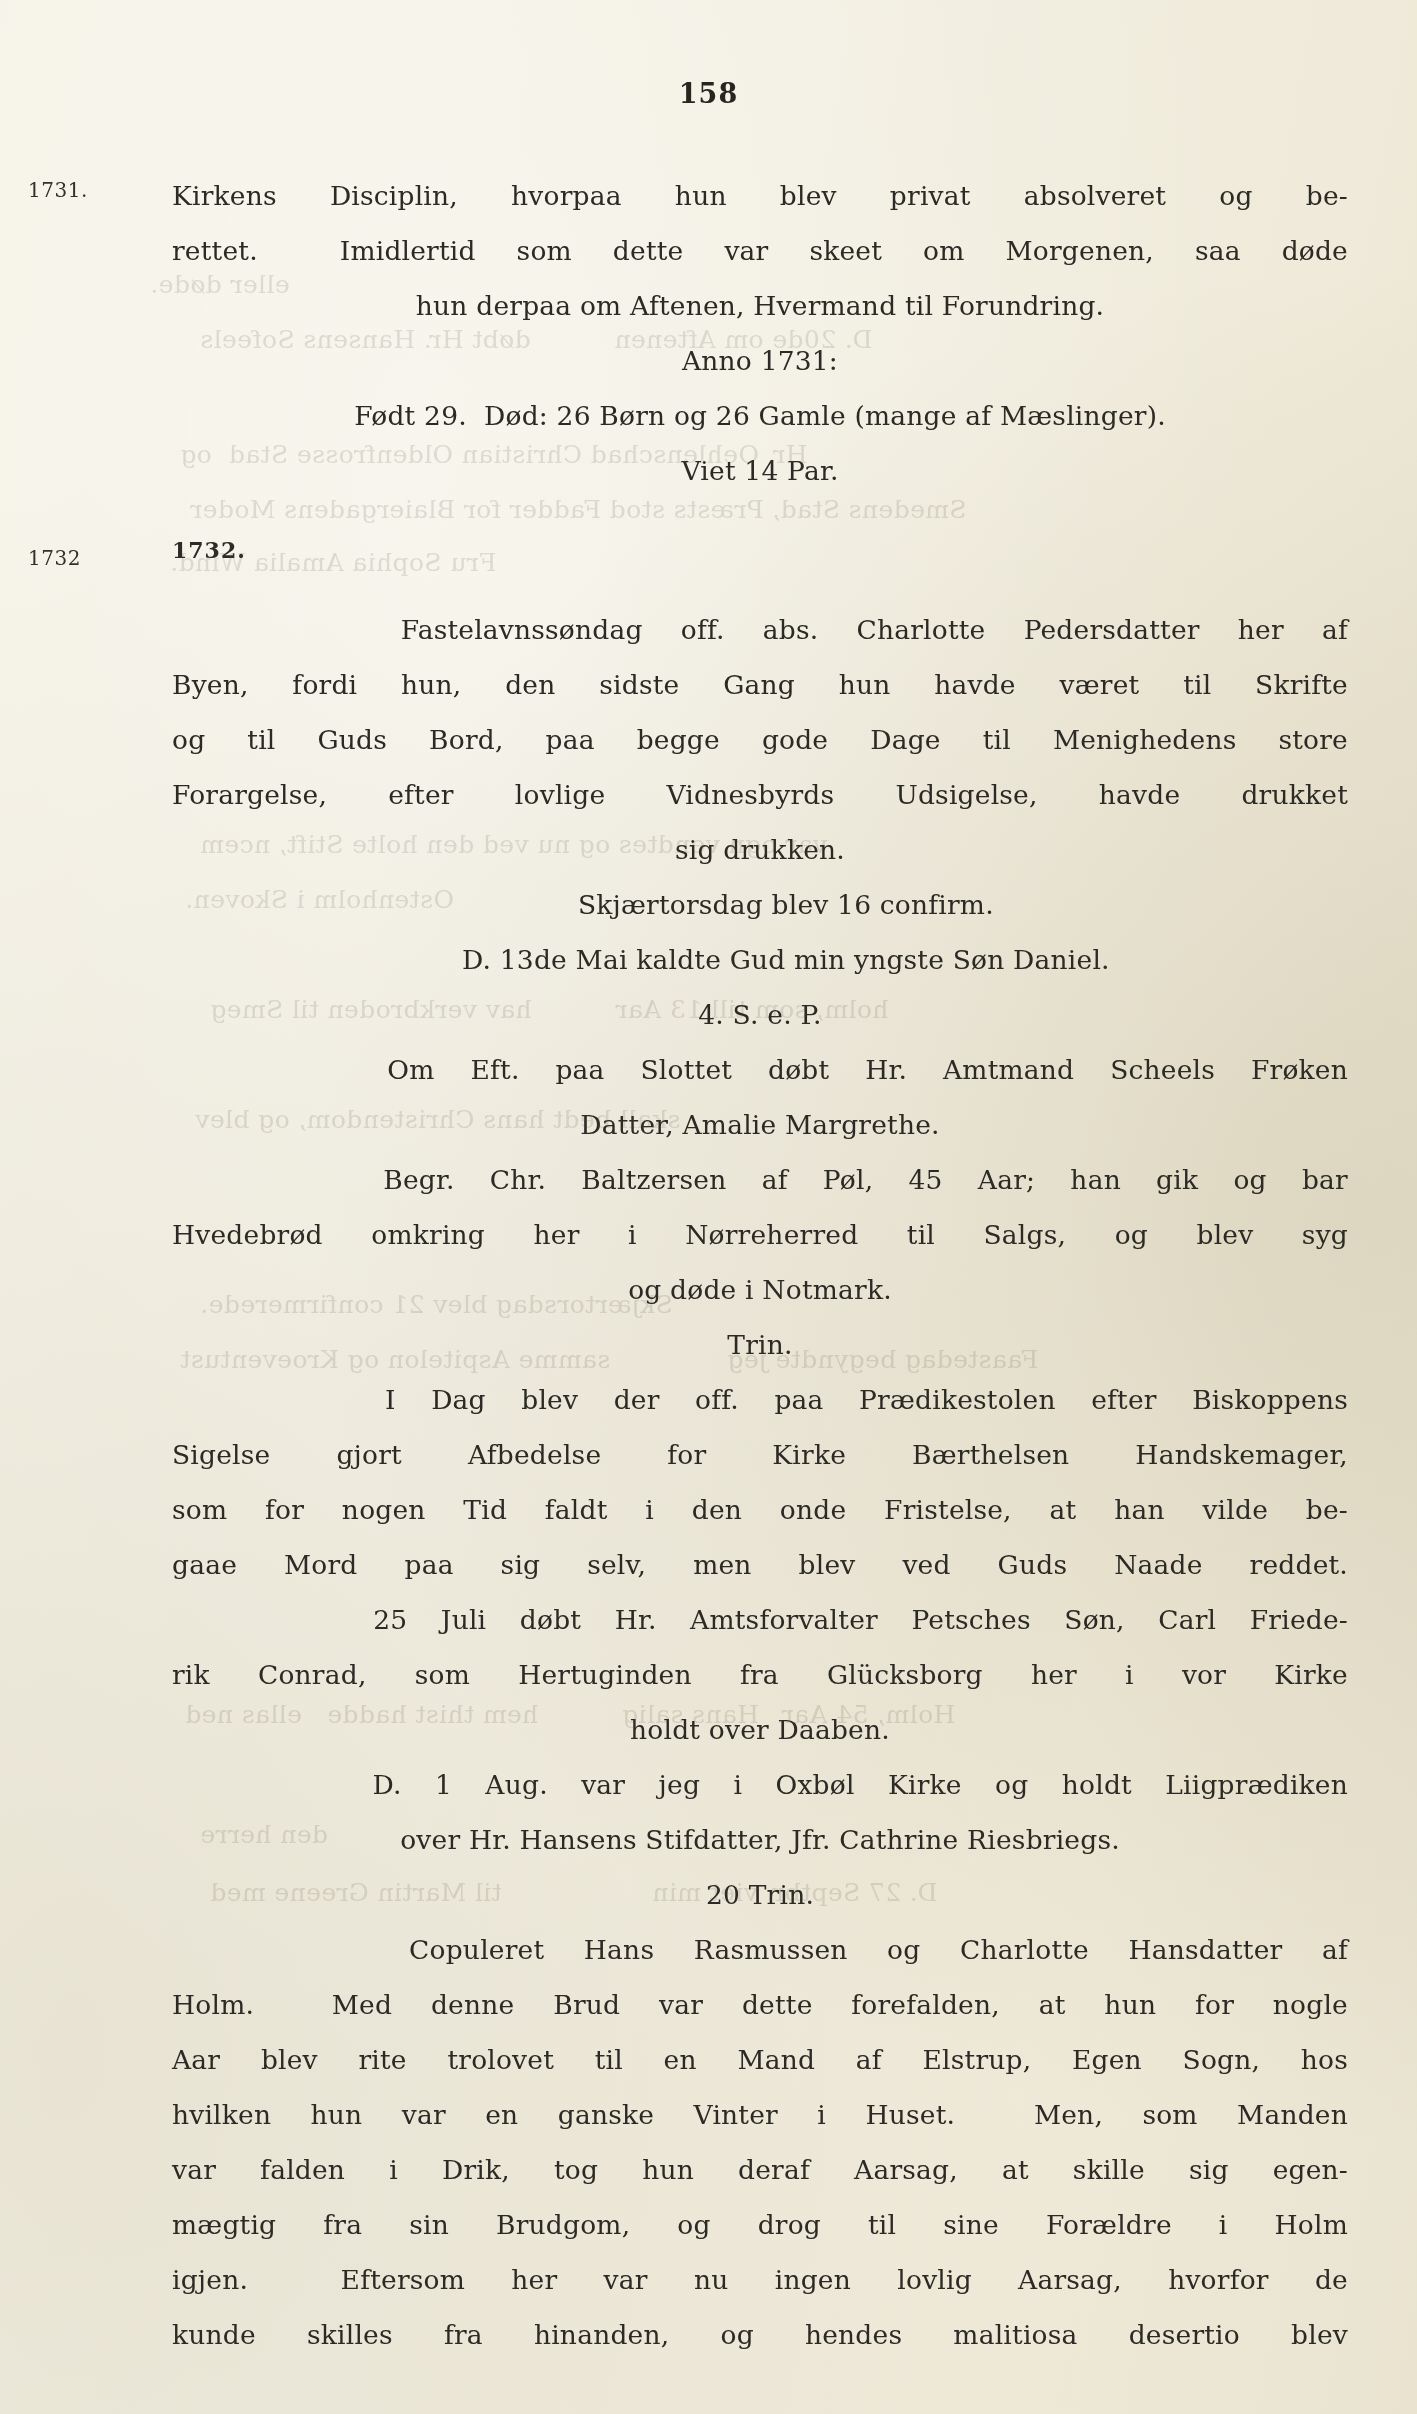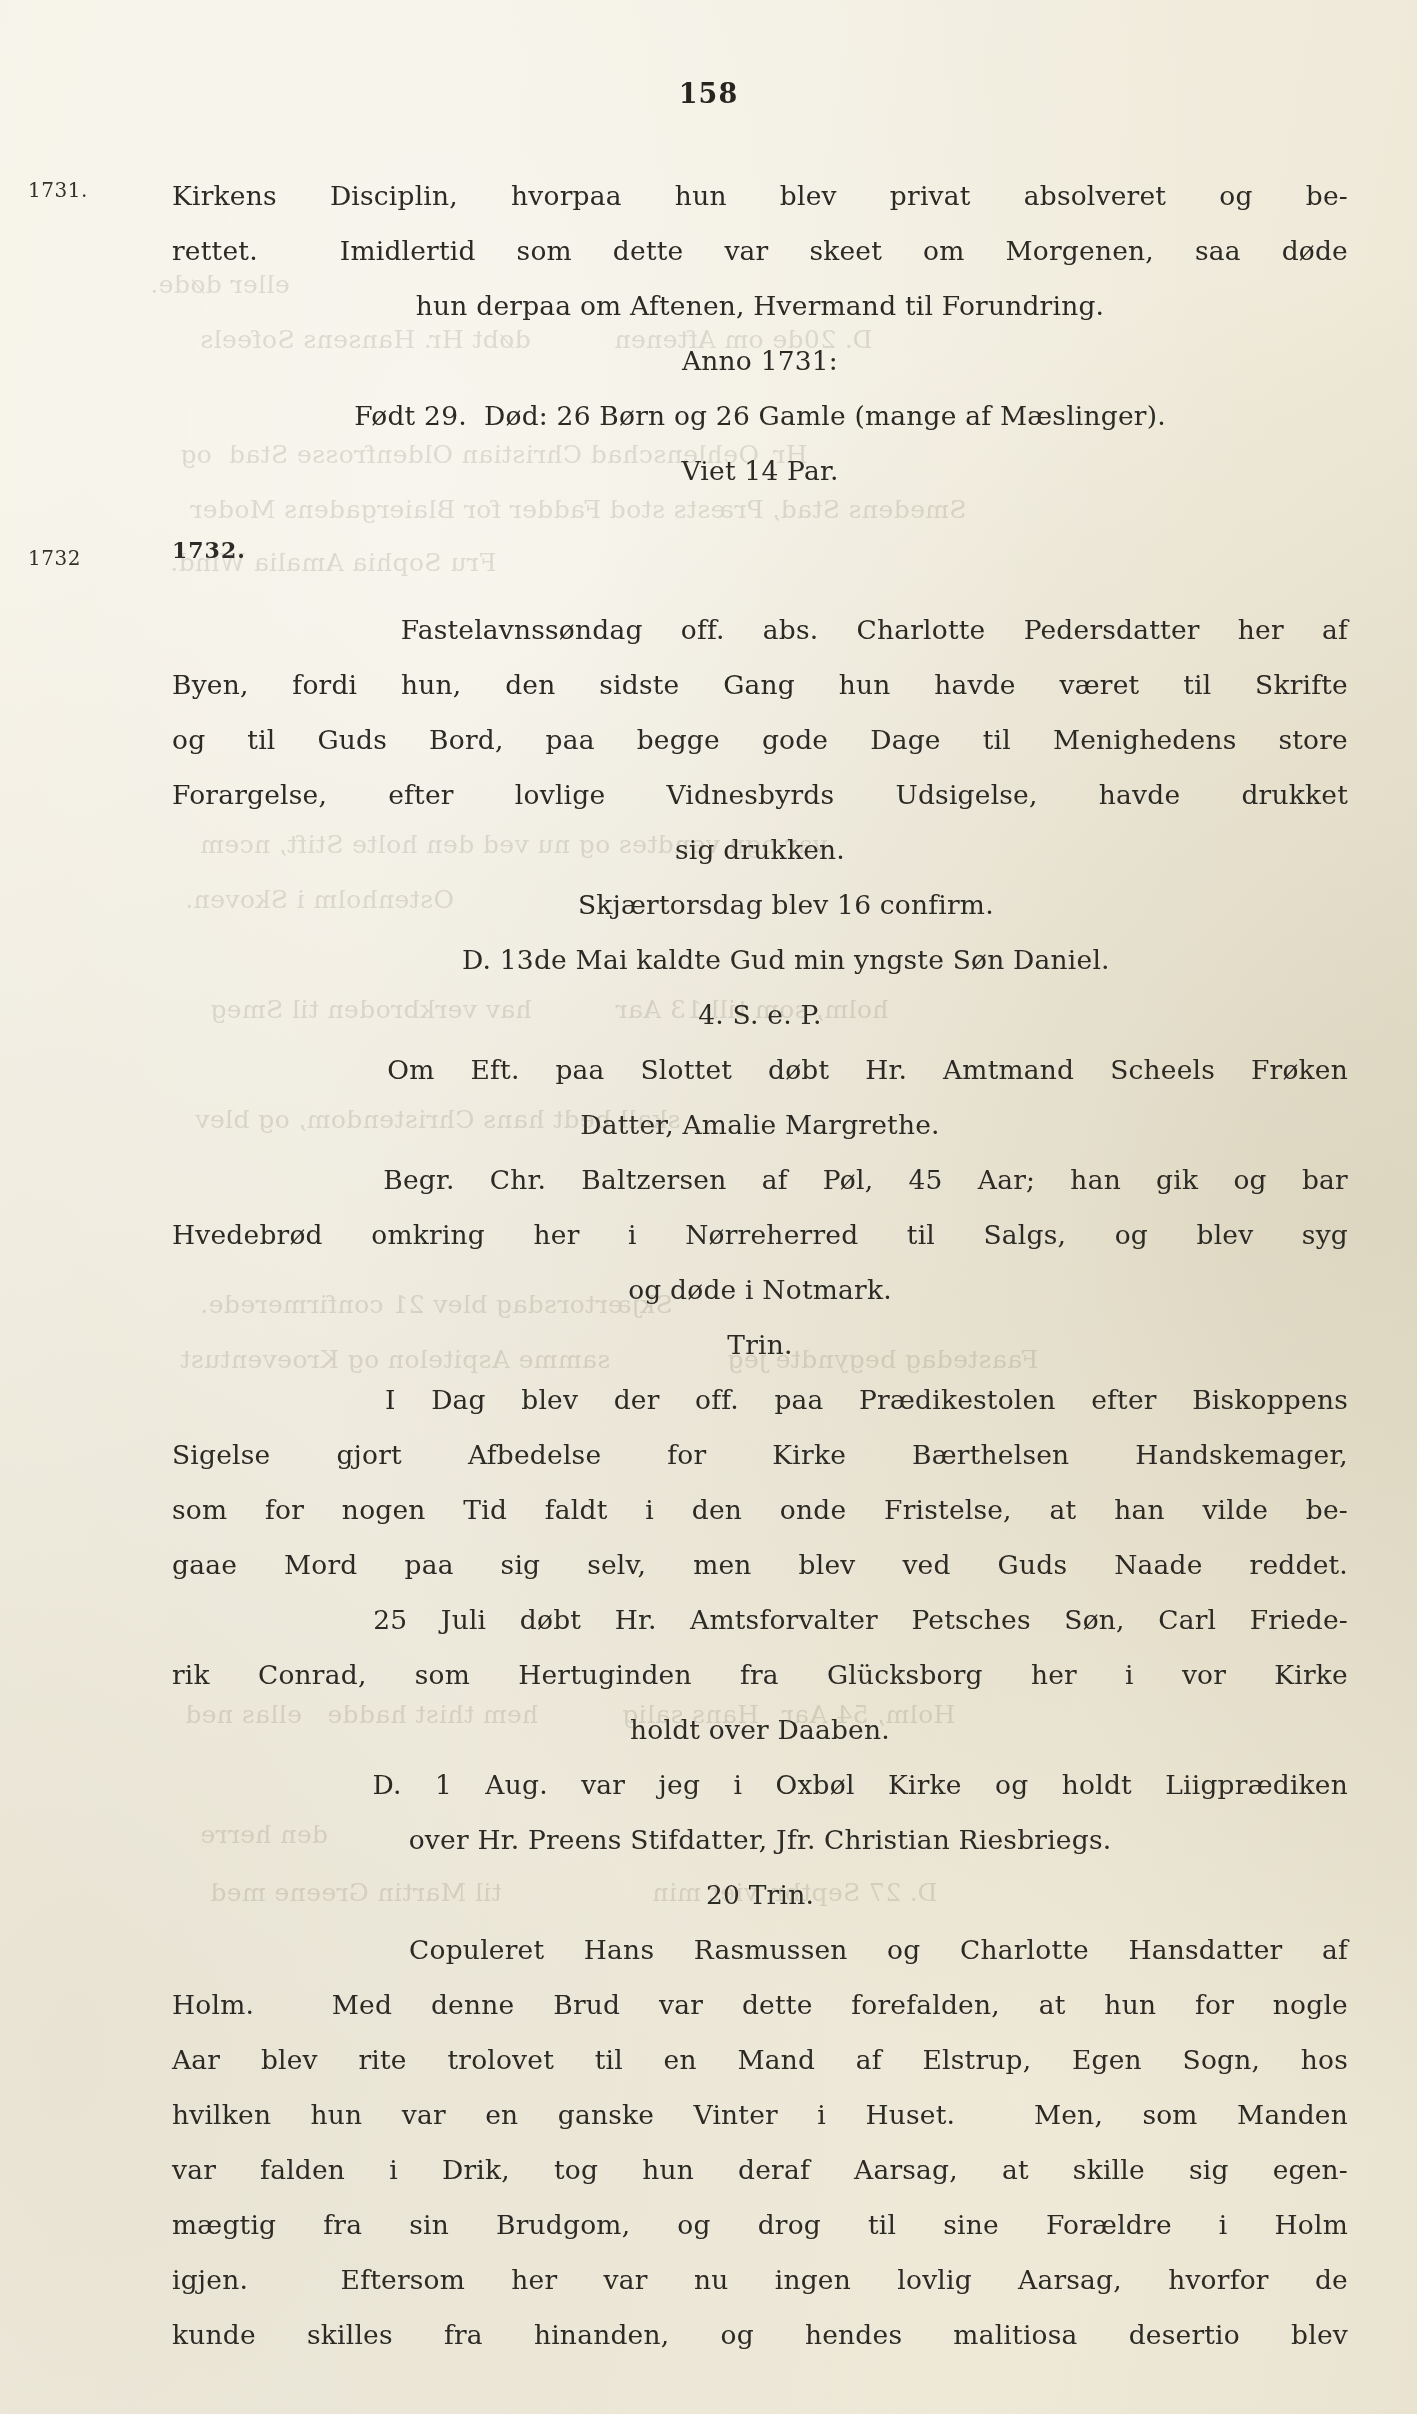--- a/index.html
+++ b/index.html
@@ -138,21 +138,21 @@
     <p class="line left">og døde i Notmark.</p>
     <p class="line center">Trin.</p>
     <p class="line just">      I Dag blev der off. paa Prædikestolen efter Biskoppens</p>
     <p class="line just">Sigelse gjort Afbedelse for Kirke Bærthelsen Handskemager,</p>
     <p class="line just">som for nogen Tid faldt i den onde Fristelse, at han vilde be-</p>
     <p class="line just">gaae Mord paa sig selv, men blev ved Guds Naade reddet.</p>
     <p class="line just">      25 Juli døbt Hr. Amtsforvalter Petsches Søn, Carl Friede-</p>
     <p class="line just">rik Conrad, som Hertuginden fra Glücksborg her i vor Kirke</p>
     <p class="line left">holdt over Daaben.</p>
     <p class="line just">      D. 1 Aug. var jeg i Oxbøl Kirke og holdt Liigprædiken</p>
-    <p class="line left">over Hr. Preens Stifdatter, Jfr. Christian Riesbriegs.</p>
+    <p class="line left">over Hr. Hansens Stifdatter, Jfr. Cathrine Riesbriegs.</p>
     <p class="line center">20 Trin.</p>
     <p class="line just">      Copuleret Hans Rasmussen og Charlotte Hansdatter af</p>
     <p class="line just">Holm.  Med denne Brud var dette forefalden, at hun for nogle</p>
     <p class="line just">Aar blev rite trolovet til en Mand af Elstrup, Egen Sogn, hos</p>
     <p class="line just">hvilken hun var en ganske Vinter i Huset.  Men, som Manden</p>
     <p class="line just">var falden i Drik, tog hun deraf Aarsag, at skille sig egen-</p>
     <p class="line just">mægtig fra sin Brudgom, og drog til sine Forældre i Holm</p>
     <p class="line just">igjen.  Eftersom her var nu ingen lovlig Aarsag, hvorfor de</p>
     <p class="line just">kunde skilles fra hinanden, og hendes malitiosa desertio blev</p>
   </div>

